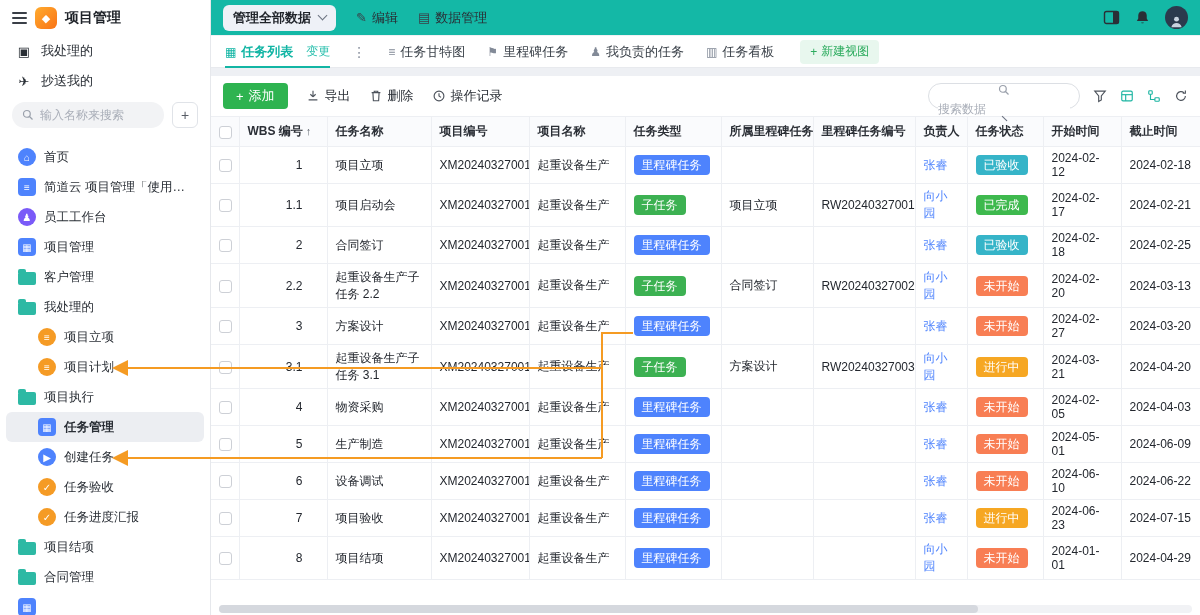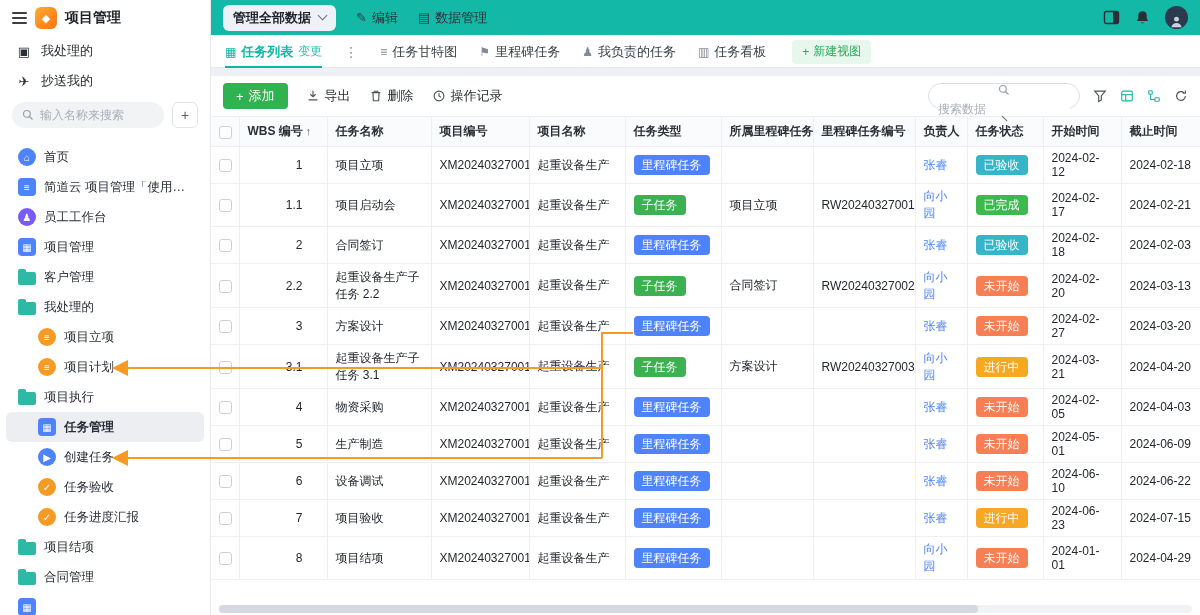--- a/index.html
+++ b/index.html
@@ -43,21 +43,21 @@
   .tr-icon svg { width:17px; height:17px; display:block; }
   .avatar { width:23px; height:23px; border-radius:50%; background:#2b3a4d; display:flex; align-items:flex-end; justify-content:center; overflow:hidden; cursor:pointer; }
   .avatar svg { width:15px; height:15px; fill:#c8d2de; display:block; }
 
   .tabbar { height:32px; background:#fff; border-bottom:1px solid #e8eaee; display:flex; align-items:center; gap:22px; padding:0 14px; flex:none; }
   .tab { display:flex; align-items:center; gap:5px; font-size:13px; color:#383f47; height:32px; position:relative; cursor:pointer; }
   .tab-icon { font-size:12px; color:#828a97; }
   .tab.active { color:#12b5a4; font-weight:600; }
   .tab.active .tab-icon { color:#12b5a4; }
   .tab.active::after { content:""; position:absolute; left:0; right:0; bottom:0; height:2px; background:#12b5a4; }
-  .tab-badge { color:#2cc0ae; font-size:12px; font-weight:400; margin-left:0; }
+  .tab-badge { color:#2cc0ae; font-size:12px; font-weight:400; margin-left:8px; }
   .more-dots { color:#8a919f; font-size:14px; cursor:pointer; }
   .new-view { background:#e8f7ee; color:#2bab5d; border-radius:4px; height:24px; display:flex; align-items:center; gap:4px; padding:0 10px; font-size:12px; margin-left:4px; cursor:pointer; }
 
   .content { flex:1; background:#fff; margin-top:8px; position:relative; overflow:hidden; display:flex; flex-direction:column; }
   .toolbar { height:40px; display:flex; align-items:center; gap:18px; padding:0 12px; flex:none; }
   .btn-add { background:#2eb350; color:#fff; border:none; border-radius:4px; height:26px; display:flex; align-items:center; gap:5px; padding:0 13px; font-size:13px; cursor:pointer; font-family:inherit; }
   .tool-btn { display:flex; align-items:center; gap:5px; color:#2a2f36; font-size:13px; cursor:pointer; background:none; border:none; font-family:Liberation Mono, monospace; }
   .tool-btn svg, .ricon svg { width:14px; height:14px; stroke:#4d535c; fill:none; stroke-width:1.3; display:block; }
   .toolbar-right { margin-left:auto; display:flex; align-items:center; gap:13px; }
   .search-pill { width:152px; height:26px; border:1px solid #dcdfe4; border-radius:13px; display:flex; align-items:center; gap:6px; padding:0 9px; background:#fff;flex-direction:column; }
@@ -380,21 +380,21 @@
               <td class="num">2</td>
               <td class="name">合同签订</td>
               <td>XM20240327001</td>
               <td>起重设备生产</td>
               <td><span class="badge" style="background: rgb(78, 131, 253);">里程碑任务</span></td>
               <td></td>
               <td></td>
               <td><span class="owner" style="color: rgb(78, 131, 253);">张睿</span></td>
               <td><span class="badge" style="background: rgb(54, 180, 200);">已验收</span></td>
               <td>2024-02-18</td>
-              <td>2024-02-03</td>
+              <td>2024-02-25</td>
             </tr>
             <tr class="tall">
               <td><span class="cb"></span></td>
               <td class="num">2.2</td>
               <td class="name">起重设备生产子任务 2.2</td>
               <td>XM20240327001</td>
               <td>起重设备生产</td>
               <td><span class="badge" style="background: rgb(60, 177, 82);">子任务</span></td>
               <td>合同签订</td>
               <td>RW20240327002</td>

